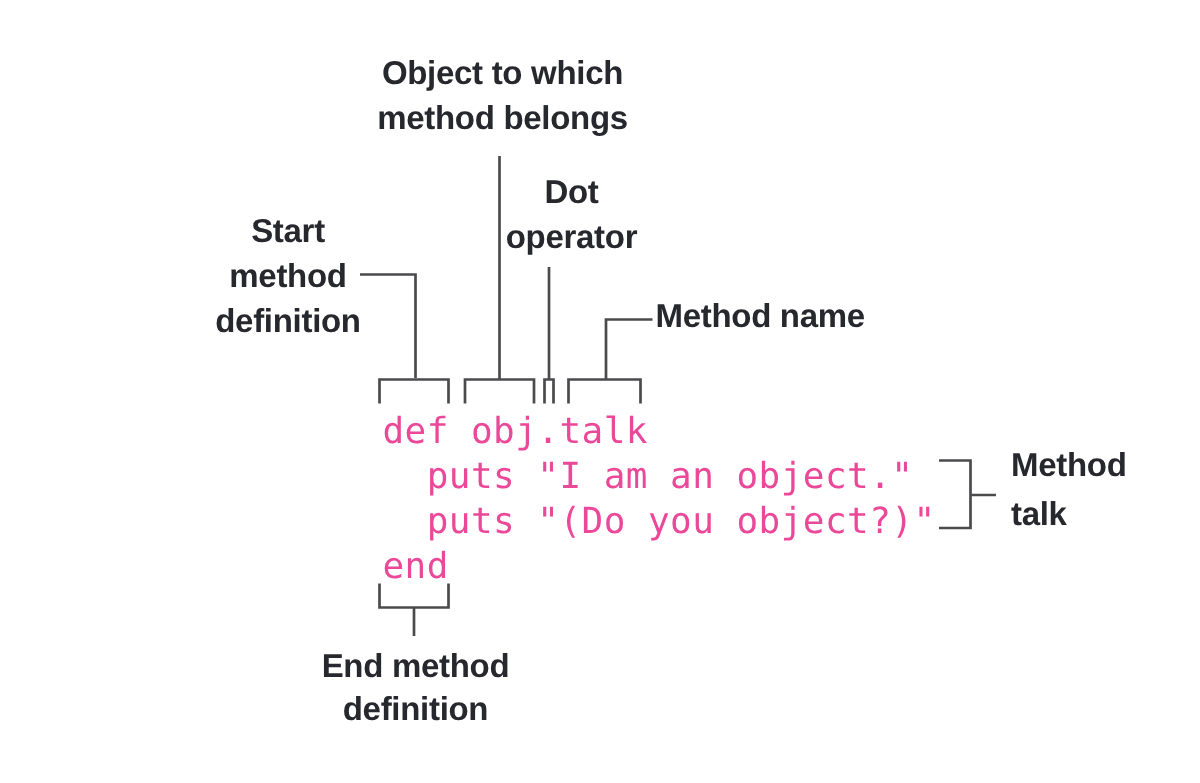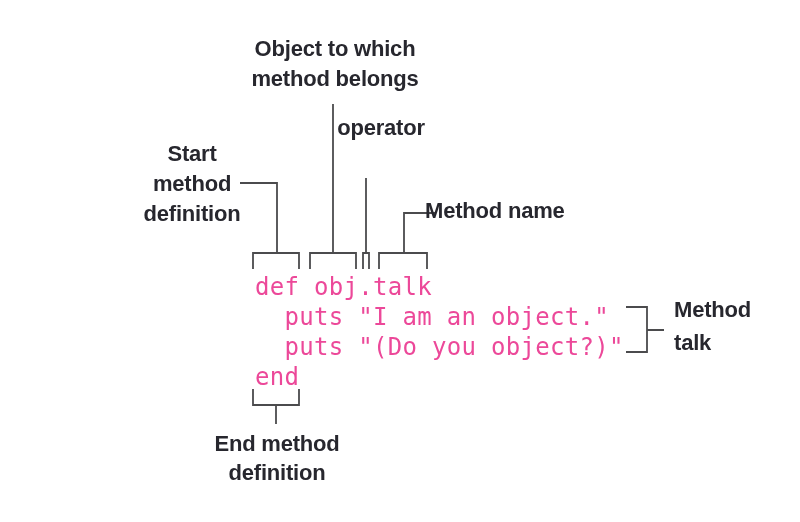--- a/index.html
+++ b/index.html
@@ -75,30 +75,31 @@
 
     <path d="M276,405 V424"></path>
   </svg>
 
   <div class="lbl center" style="left:235px; top:34px; width:200px;">
     <div>Object to which</div>
     <div>method belongs</div>
   </div>
 
   <div class="lbl center" style="left:321px; top:113px; width:120px;">
+    <div>Dot</div>
     <div>operator</div>
   </div>
 
   <div class="lbl center" style="left:107px; top:139px; width:170px;text-align:center;">
     <div>Start</div>
     <div>method</div>
     <div>definition</div>
   </div>
 
-  <div class="lbl" style="left:425px; top:196px;">Method name</div>
+  <div class="lbl" style="left:437px; top:196px;">Method name</div>
 
   <div class="lbl lbl-body" style="left:674px; top:293px;">
     <div>Method</div>
     <div>talk</div>
   </div>
 
   <div class="lbl lbl-end center" style="left:177px; top:429px; width:200px;">
     <div>End method</div>
     <div>definition</div>
   </div>

